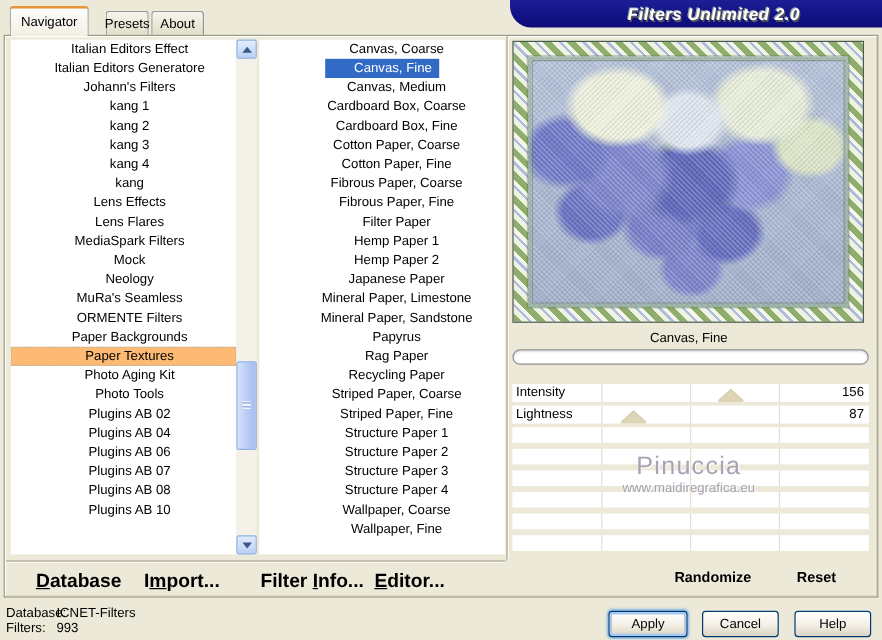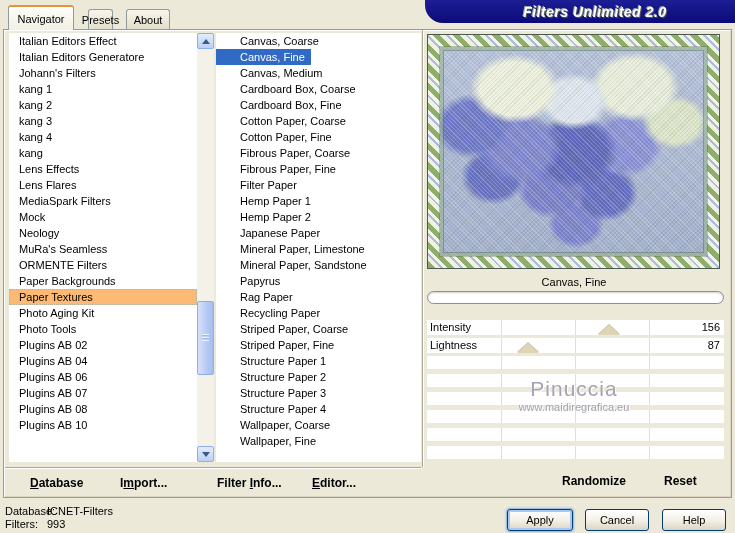--- a/index.html
+++ b/index.html
@@ -30,33 +30,33 @@
     border-top-left-radius:3px; border-top-right-radius:3px;
     display:flex; align-items:center; justify-content:center;
     background:linear-gradient(180deg,#f7f5ec,#e2ddc8);
     cursor:default;
   }
   .tab.active {
     background:linear-gradient(180deg,#fdfdfb,#f2efe2);
     border-top:2px solid #e5953a; z-index:3;
   }
   #tab-navigator { left:8px;  top:5px; width:66px; height:25px; }
-  #tab-presets   { left:88px; top:9px; width:25px; height:21px; }
+  #tab-presets   { left:88px; top:9px; width:36px; height:21px; }
   #tab-about     { left:126px;top:9px; width:44px; height:21px; }
 
   
   .panel {
     position:absolute; left:3px; top:29px; width:729px; height:469px;
     background:#ece9d8;
     border:1px solid #9d9a88;
     box-shadow:inset 1px 1px 0 #ffffff, inset -1px -1px 0 #d8d4c0;
   }
 
   
-  .list { position:absolute; top:3px; height:429px; background:#fff; overflow:hidden; }
+  .list { position:absolute; top:3px; height:429px; background:#fff; overflow:hidden;text-align:center; }
   #left-list   { left:5px;   width:188px; }
   #middle-list { left:212px; width:205px; }
   .list .row { height:16px; line-height:16px; padding-left:10px; white-space:nowrap; }
   #middle-list .row { padding-left:24px; }
   .row.sel-soft { background:#fdba74; outline:1px dotted #b9b49a; outline-offset:-1px; }
   .row.sel-blue { background:#316ac5; color:#fff; display:inline-block; min-width:0; padding-right:6px; height:16px; }
   .vdivider { position:absolute; left:418px; top:0; width:1px; height:437px; background:#aca899; box-shadow:1px 0 0 #fdfcf8; }
 
   
   .scrollbar { position:absolute; left:193px; top:3px; width:17px; height:429px; background:#f3f1e8; }
@@ -157,21 +157,21 @@
 
   .flat-btn { position:absolute; top:444px; font-weight:bold; font-size:12px; cursor:default; }
   #randomize-btn { left:138px; }
   #reset-btn { left:240px; }
 
   
   .toolbar {
     position:absolute; left:1px; top:437px; width:416px; height:30px;
     border-top:1px solid #aca899; box-shadow:inset 0 1px 0 #fff;
   }
-  .tb-item { position:absolute; top:8px; font-weight:bold; font-size:12px; cursor:default; }
+  .tb-item { position:absolute; top:8px; font-weight:bold; font-size:16px; cursor:default; }
   #tb-database { left:25px; } #tb-import { left:115px; }
   #tb-filterinfo { left:212px; } #tb-editor { left:307px; }
   .tb-item .key { text-decoration:underline; }
 
   
   .status { position:absolute; left:5px; top:505px; }
   .status-row { display:flex; height:13px; line-height:13px; }
   .status-label { width:42px; }
 
   .btn {

